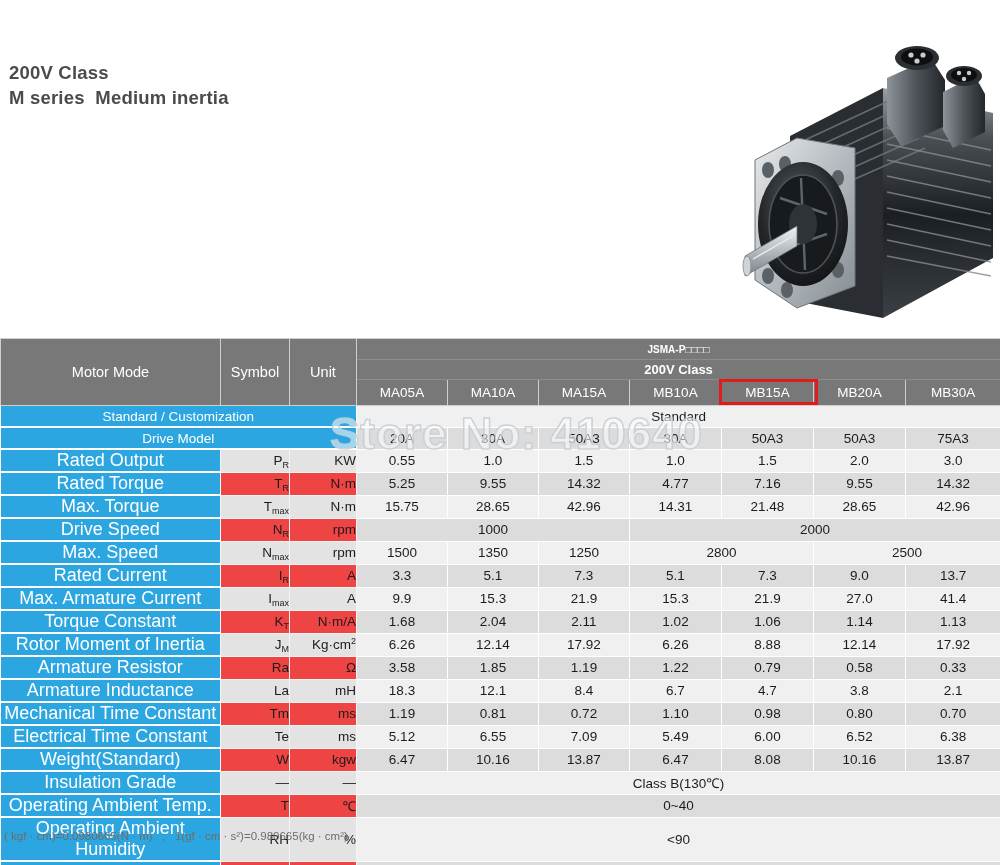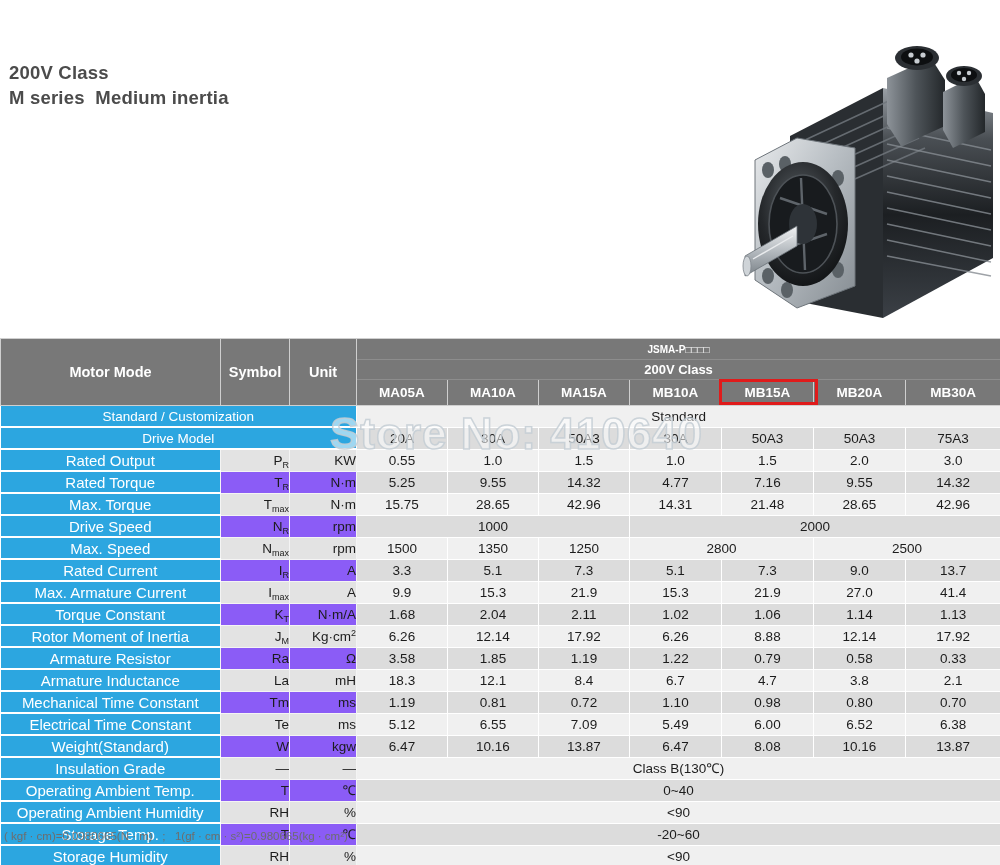--- a/index.html
+++ b/index.html
@@ -19,41 +19,41 @@
   }
 
   
   #motor-photo{position:absolute;left:735px;top:18px;width:265px;height:305px;}
 
   
   #spec-table{position:absolute;left:0;top:338px;width:1000px;border-collapse:collapse;table-layout:fixed;}
   #spec-table td,#spec-table th{padding:0;margin:0;}
 
   .hdr{
-    background:#787878;color:#ffffff;font-weight:bold;
+    background:#787878;color:#ffffff;font-weight:normal;
     text-align:center;vertical-align:middle;
     border:1px solid #cfcfcf;
     font-size:14.5px;
   }
   .hdr.jsma{font-size:10px;font-weight:bold;border-bottom:1px solid #8d8d8d;}
   .hdr.klass{font-size:13px;font-weight:bold;border-bottom:1px solid #8d8d8d;}
   .hdr.modelname{font-size:13.5px;}
 
   .lbl{
     background:#2ca6e0;color:#ffffff;text-align:center;vertical-align:middle;
-    font-size:15px;border-bottom:2px solid #ffffff;border-right:0;
+    font-size:18px;border-bottom:2px solid #ffffff;border-right:0;
     height:20px;
   }
   .lbl.wide{font-size:13.5px;}
 
   .sym{
     background:#e3e3e3;color:#1c1c1c;text-align:right;vertical-align:middle;
     font-size:13.5px;border:1px solid #f4f4f4;
   }
-  .sym.alt{background:#8b5cf6;}
+  .sym.alt{background:#ef4444;}
 
   .val{
     text-align:center;vertical-align:middle;font-size:13.5px;color:#1c1c1c;
     border:1px solid #ffffff;background:#f0f0f0;
   }
   .val.alt{background:#dcdcdc;}
 
   .rowh{height:20px;}
 
   sub{font-size:9px;vertical-align:baseline;position:relative;top:3px;}

